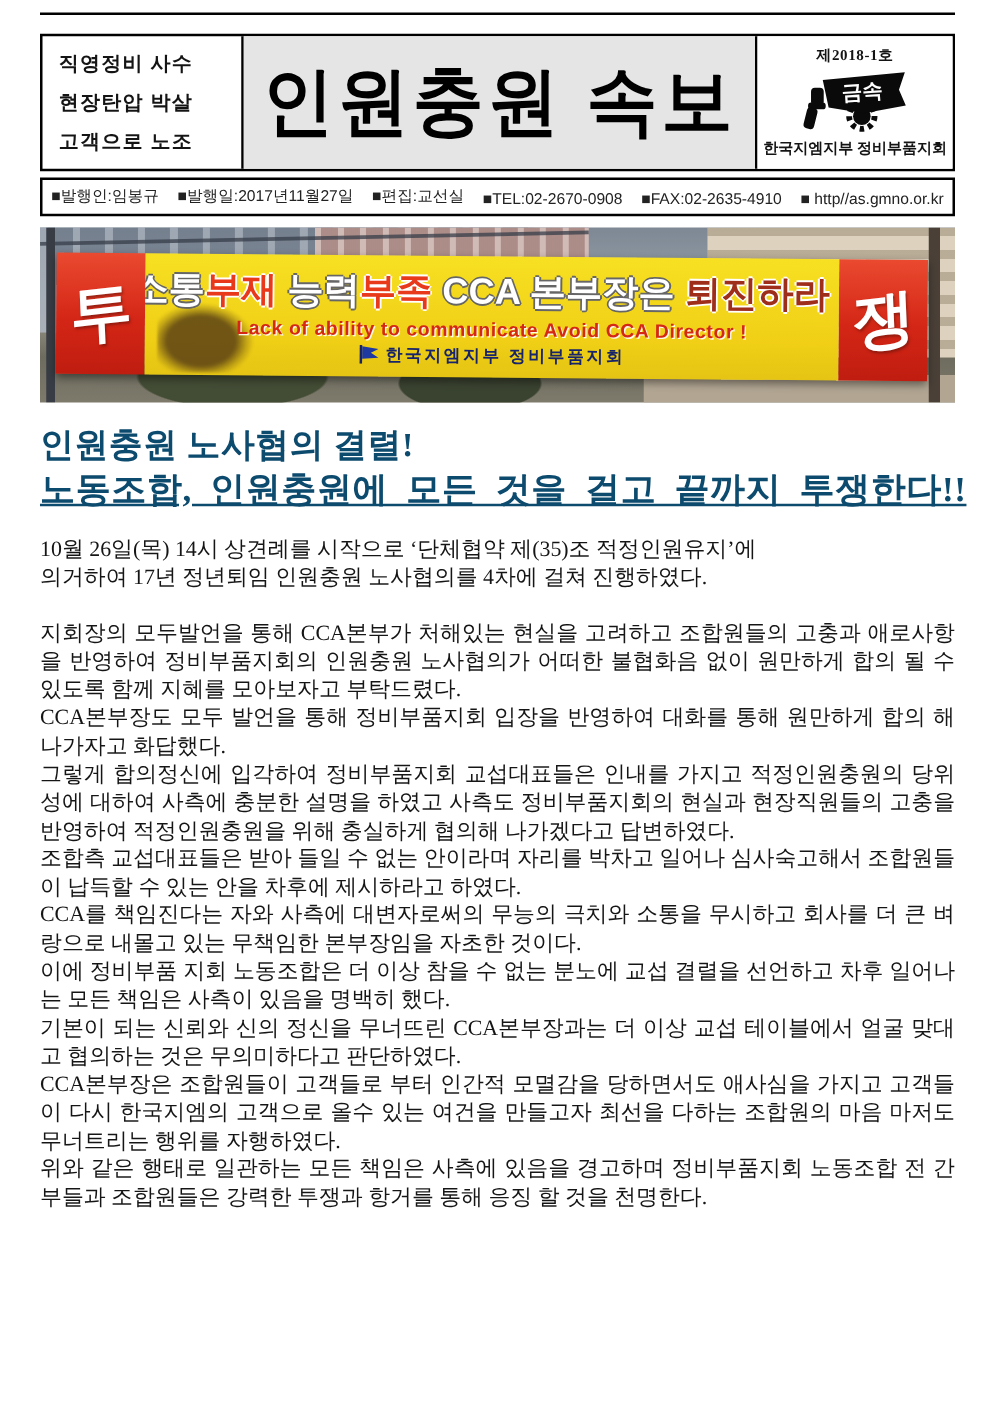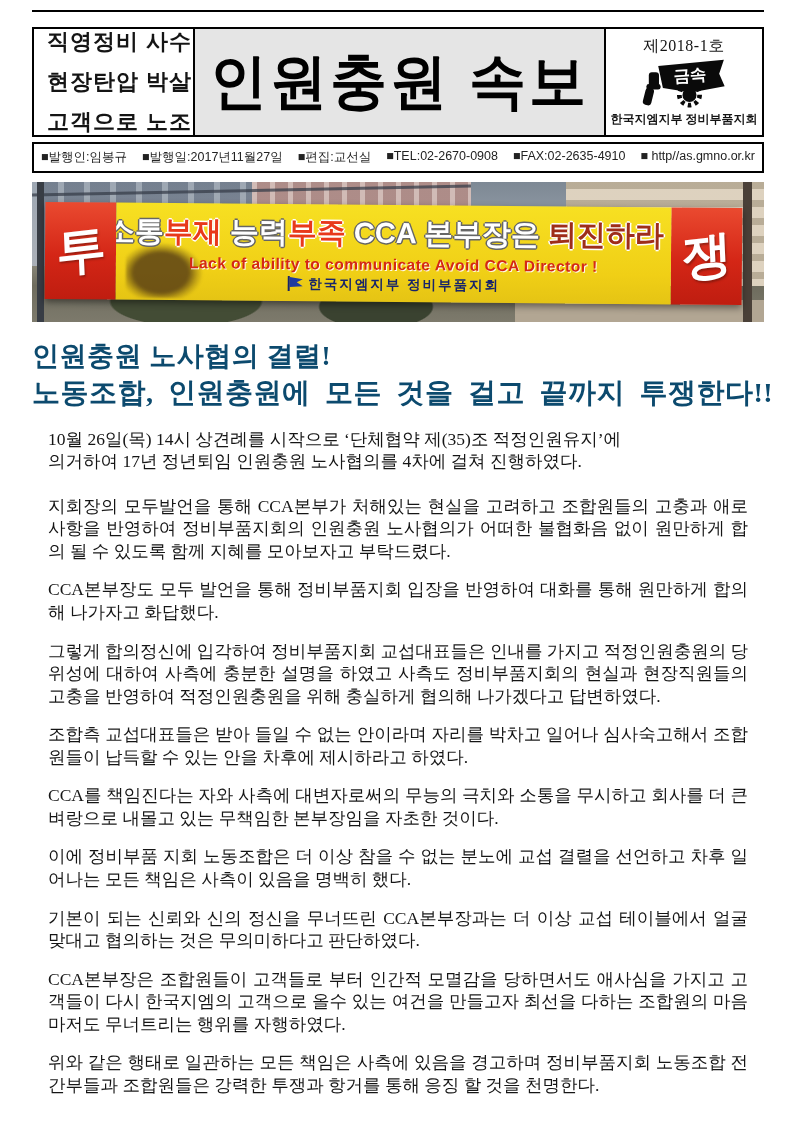--- a/index.html
+++ b/index.html
@@ -3,30 +3,30 @@
 <meta charset="utf-8">
 <style>
   html,body{margin:0;padding:0;background:#fff;}
   body{width:794px;height:1123px;overflow:hidden;font-family:"Liberation Serif","DejaVu Serif",serif;color:#141414;}
   .page{position:relative;box-sizing:border-box;width:794px;height:1123px;padding:10px 30px 0 32px;}
 
   .top-rule{border-top:2px solid #000;height:0;margin-bottom:15px;}
 
   
   .masthead{display:flex;border:2px solid #000;height:106px;}
-  .mast-left{width:146px;border-right:2px solid #000;display:flex;flex-direction:column;justify-content:center;gap:10px;padding-left:13px;font-family:"Liberation Sans","DejaVu Sans",sans-serif;font-weight:bold;font-size:22px;letter-spacing:1px;}
+  .mast-left{width:146px;border-right:2px solid #000;display:flex;flex-direction:column;justify-content:center;gap:10px;padding-left:13px;font-family:"Liberation Sans","DejaVu Sans",sans-serif;font-weight:bold;font-size:16px;letter-spacing:1px;}
   .mast-center{flex:1;background:#e5e5e5;display:flex;align-items:center;justify-content:center;border-right:2px solid #000;}
   .mast-center span{font-family:"Liberation Sans","DejaVu Sans",sans-serif;font-weight:900;font-size:57px;letter-spacing:3px;color:#000;transform:scaleY(1.05);white-space:nowrap;}
   .mast-right{width:152px;display:flex;flex-direction:column;align-items:center;justify-content:space-between;padding:7px 2px 8px;background:#fff;}
-  .issue-no{font-weight:normal;font-size:16px;letter-spacing:.5px;}
+  .issue-no{font-weight:bold;font-size:12px;letter-spacing:.5px;}
   .union-flag{line-height:0;}
   .org-name{font-weight:bold;font-size:12px;white-space:nowrap;letter-spacing:0;}
 
   
-  .publine{border:2px solid #000;margin-top:5px;padding:5px 7px;font-family:"Liberation Sans","DejaVu Sans",sans-serif;font-size:12.5px;display:flex;justify-content:space-between;white-space:nowrap;color:#222;}
+  .publine{border:2px solid #000;margin-top:5px;padding:5px 7px;font-family:"Liberation Sans","DejaVu Sans",sans-serif;font-size:12.5px;display:flex;justify-content:space-between;white-space:nowrap;color:#222;align-items:flex-end;}
 
   
   .photo{margin:9px 0 0;height:140px;position:relative;overflow:hidden;background:linear-gradient(180deg,#7d8894 0%,#98a2ac 38%,#8f8d80 55%,#6e6c5e 74%,#7d7a6c 100%);}
   .bldg-left{position:absolute;left:0;top:0;width:54%;height:60%;background:repeating-linear-gradient(90deg,rgba(255,255,255,.16) 0 6px,rgba(40,50,70,.22) 6px 26px),linear-gradient(180deg,#8b96a4,#9aa1aa);}
   .bldg-pink{position:absolute;left:30%;top:0;width:30%;height:34%;background:repeating-linear-gradient(90deg,rgba(255,255,255,.25) 0 5px,rgba(120,80,80,.28) 5px 18px),#c2a49e;}
   .bldg-right{position:absolute;right:0;top:0;width:27%;height:74%;background:repeating-linear-gradient(180deg,rgba(110,100,80,.30) 0 7px,rgba(255,255,255,.12) 7px 18px),#d9ccb6;}
   .awning{position:absolute;right:3%;top:36%;width:33%;height:34%;background:linear-gradient(180deg,#d3bd9d,#b39d7d);clip-path:polygon(0 62%,100% 6%,100% 44%,6% 100%);}
   .rail{position:absolute;left:0;top:7px;width:60%;height:3px;background:rgba(55,62,74,.75);transform:rotate(-1.2deg);}
   .pole-left{position:absolute;left:5px;top:0;width:7px;height:100%;background:#383d45;}
   .pole-right{position:absolute;right:12px;top:0;width:9px;height:100%;background:#4a4038;}
@@ -43,25 +43,25 @@
   .seg-white{color:#fff;text-shadow:-1.5px 0 #666,1.5px 0 #666,0 -1.5px #666,0 1.5px #666,1px 1px #666;}
   .seg-red{color:#e8391b;text-shadow:-1.5px 0 #fff,1.5px 0 #fff,0 -1.5px #fff,0 1.5px #fff;}
   .seg-darkred{color:#9e2d19;text-shadow:-1.5px 0 #fff,1.5px 0 #fff,0 -1.5px #fff,0 1.5px #fff;}
   .b-line2{position:relative;font-family:"Liberation Sans","DejaVu Sans",sans-serif;font-weight:800;font-size:15.5px;color:#d42814;letter-spacing:.5px;text-shadow:1px 1px 0 rgba(255,255,255,.9);white-space:nowrap;z-index:2;}
   .b-line3{position:relative;display:flex;align-items:center;gap:5px;font-family:"Liberation Sans","DejaVu Sans",sans-serif;font-weight:800;font-size:13.5px;color:#17246b;letter-spacing:2px;white-space:nowrap;z-index:2;}
   .b-line3 svg{display:block;}
 
   
   .headline{margin:17px 0 0;color:#0c4a6e;font-weight:600;line-height:1.32;}
   .hl1{font-size:27px;letter-spacing:.5px;}
-  .hl2{font-size:28px;word-spacing:7px;letter-spacing:.5px;white-space:nowrap;}
+  .hl2{font-size:28px;word-spacing:7px;letter-spacing:.5px;white-space:nowrap;text-decoration:underline;}
 
   
   .bodytext{margin-top:16px;font-size:17.5px;line-height:1.29;text-align:justify;word-break:break-all;color:#151515;}
-  .bodytext p{margin:16px;white-space:pre-line;}
+  .bodytext p{margin:0;white-space:pre-line;}
   .bodytext p.gap{margin-top:22px;}
   .bodytext p.u{text-decoration:underline;text-underline-offset:3px;}
 </style>
 </head>
 <body>
 
 <div class="page">
 
   <div class="top-rule"></div>
 

